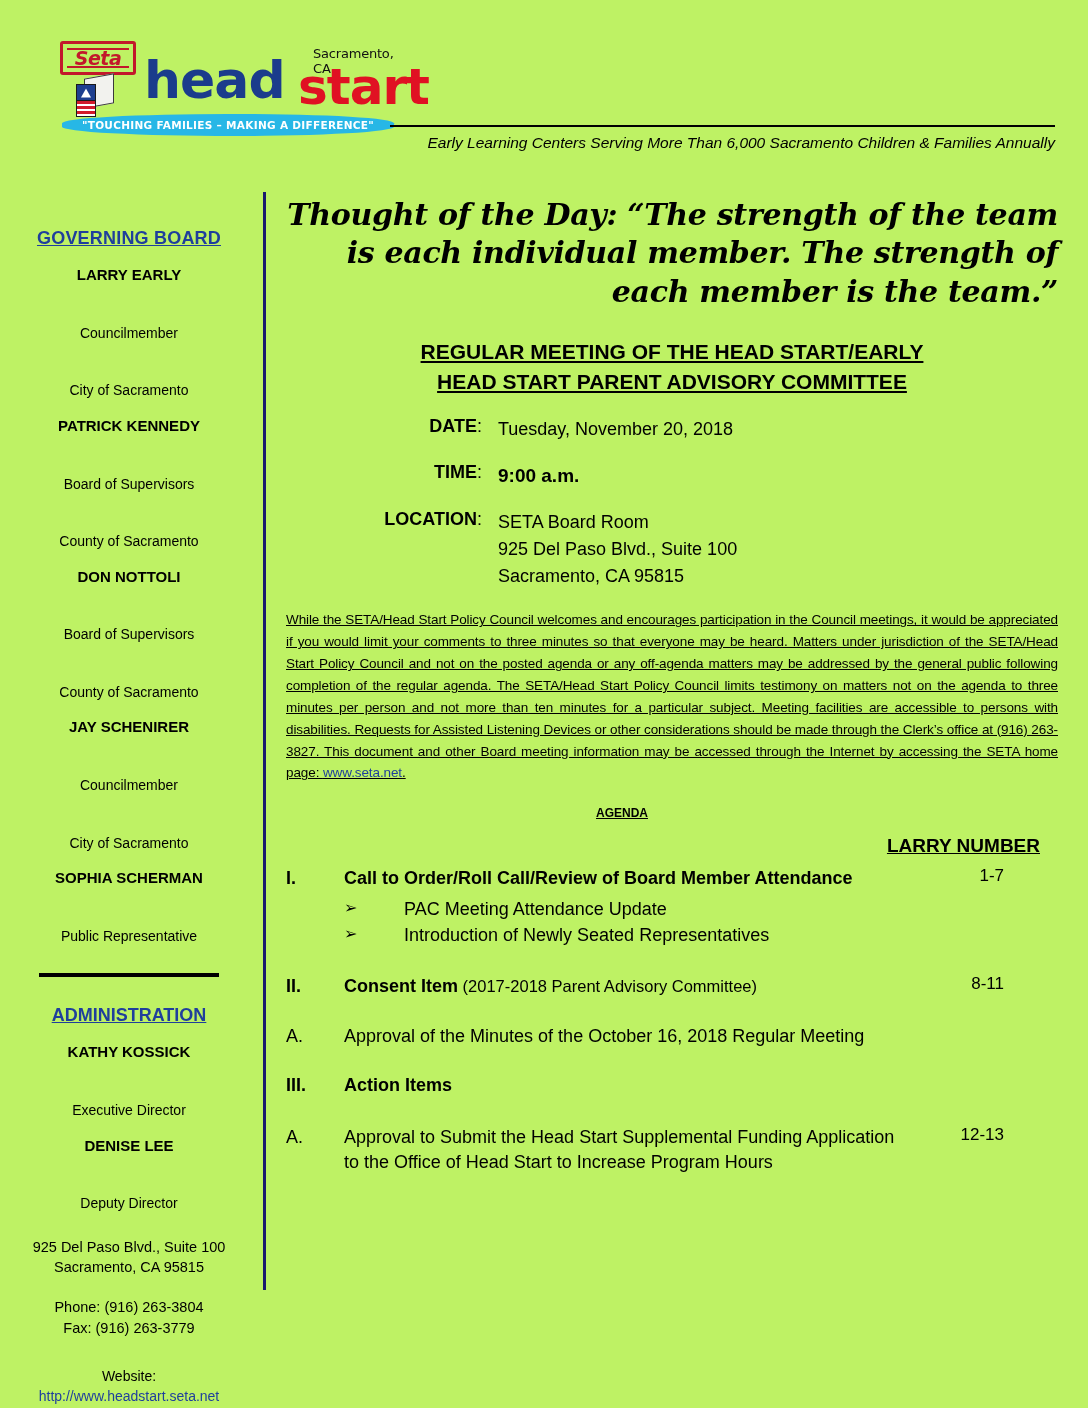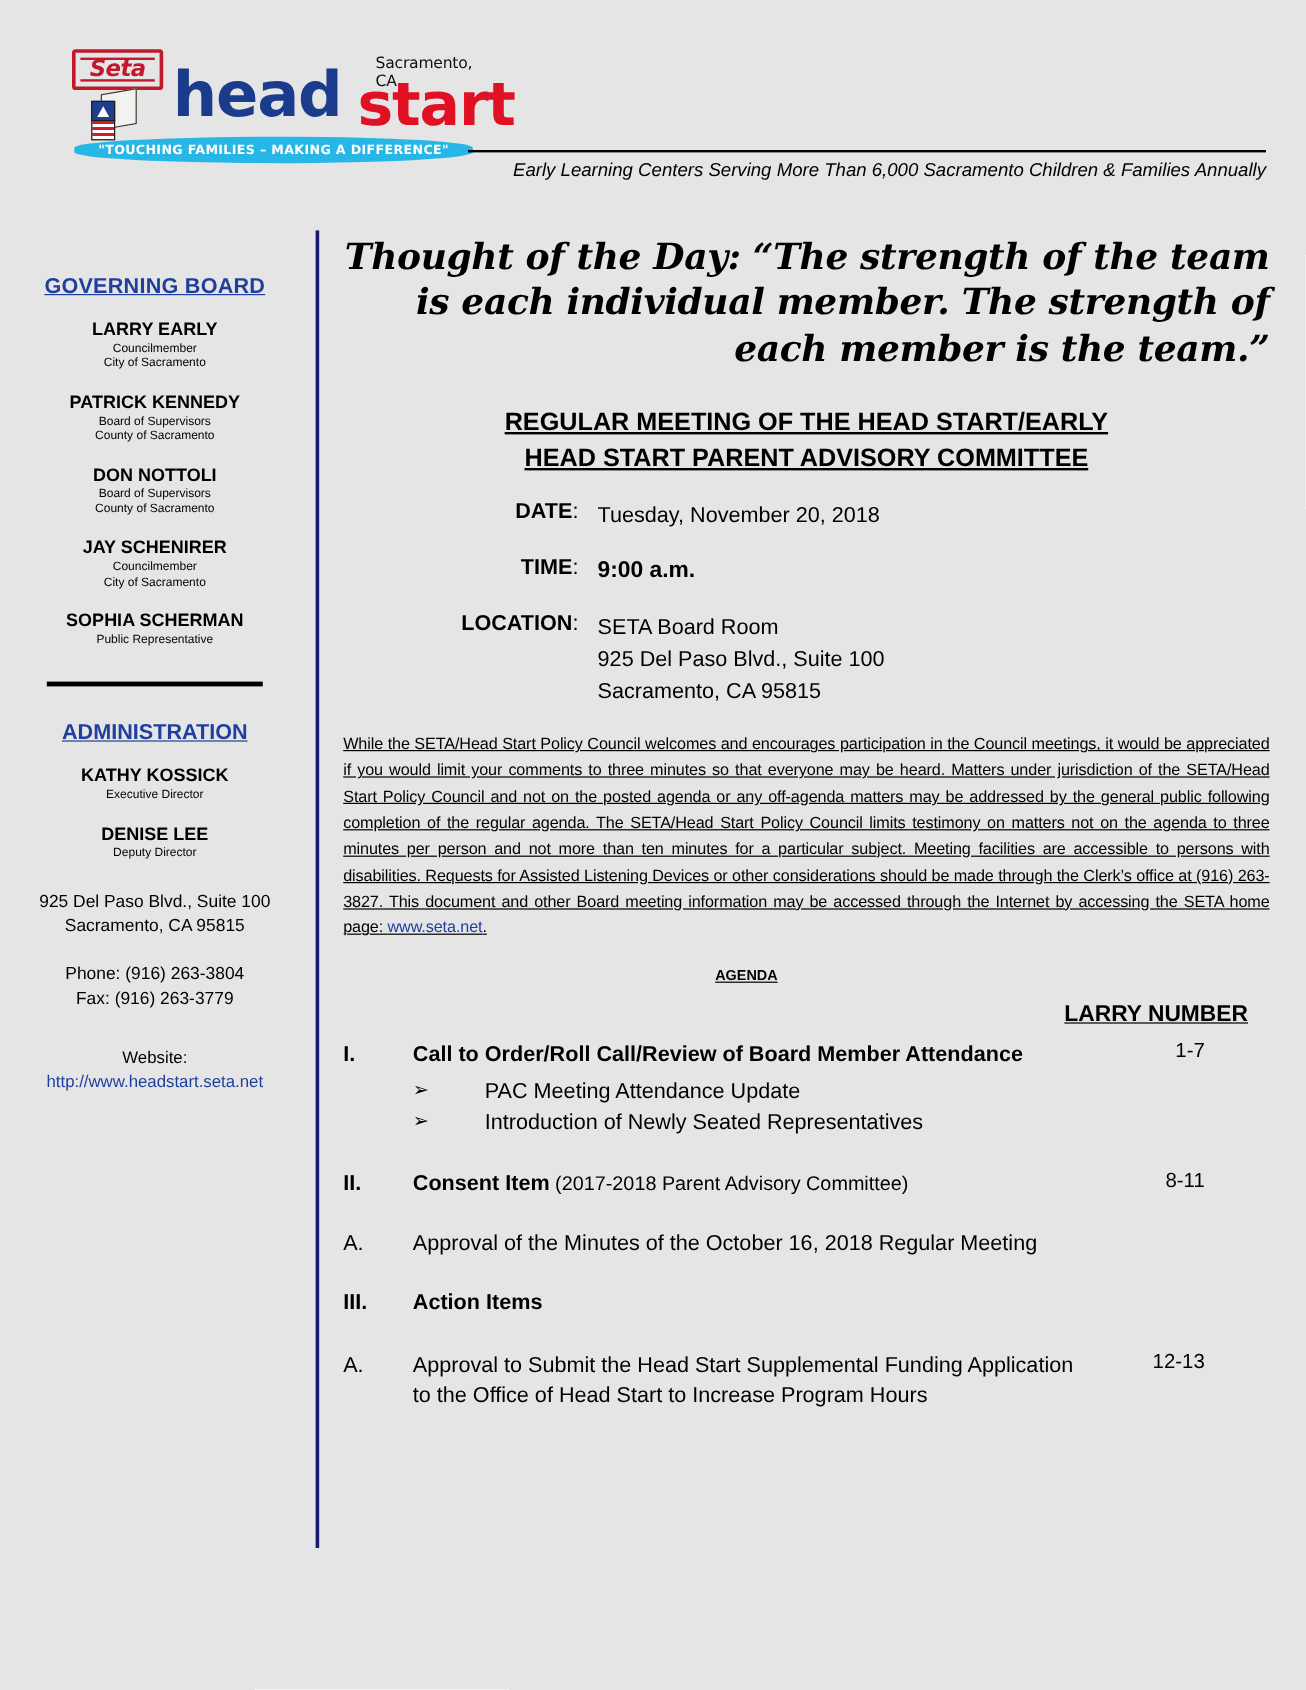--- a/index.html
+++ b/index.html
@@ -8,21 +8,21 @@
     background: #ffffff;
   }
   body {
     font-family: "Liberation Sans", sans-serif;
     color: #000000;
   }
   .page {
     position: relative;
     width: 1088px;
     height: 1408px;
-    background: #e5e5e5;
+    background: #bef264;
     overflow: hidden;
   }
 
   
   .header {
     position: absolute;
     left: 0; top: 0;
     width: 1088px;
     height: 172px;
   }
@@ -203,23 +203,24 @@
   }
   .member-name {
     font-family: "Liberation Sans", sans-serif;
     font-weight: bold;
     font-size: 15px;
     color: #000000;
     line-height: 1.25;
   }
   .member-role {
     font-family: "Liberation Sans", sans-serif;
-    font-size: 10px;
+    font-size: 14px;
     color: #000000;
     line-height: 1.25;
+    margin-top: 40px;
   }
   .side-rule {
     margin: 28px auto 0 auto;
     width: 180px;
     height: 0;
     border-top: 4px solid #000000;
   }
   .admin-heading {
     margin-top: 28px;
     font-family: "Liberation Sans", sans-serif;

